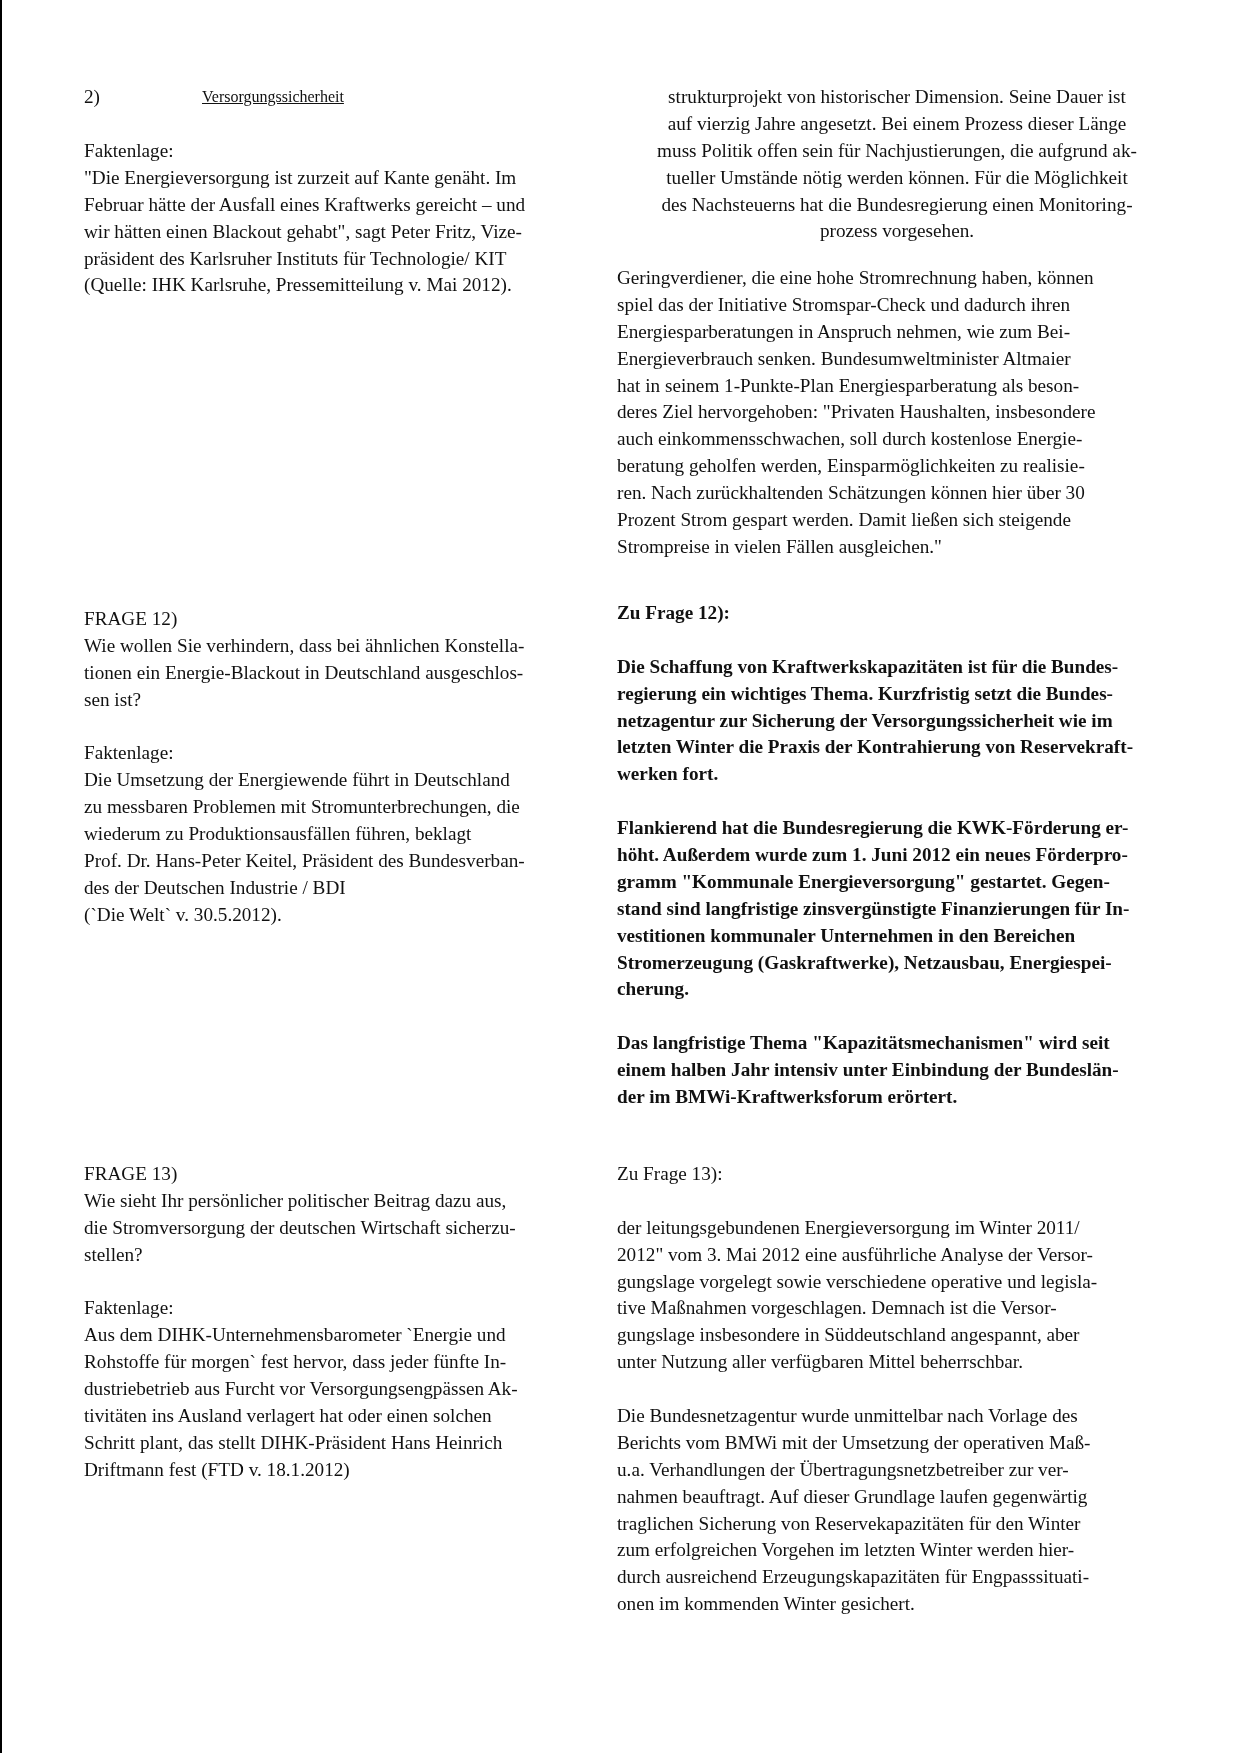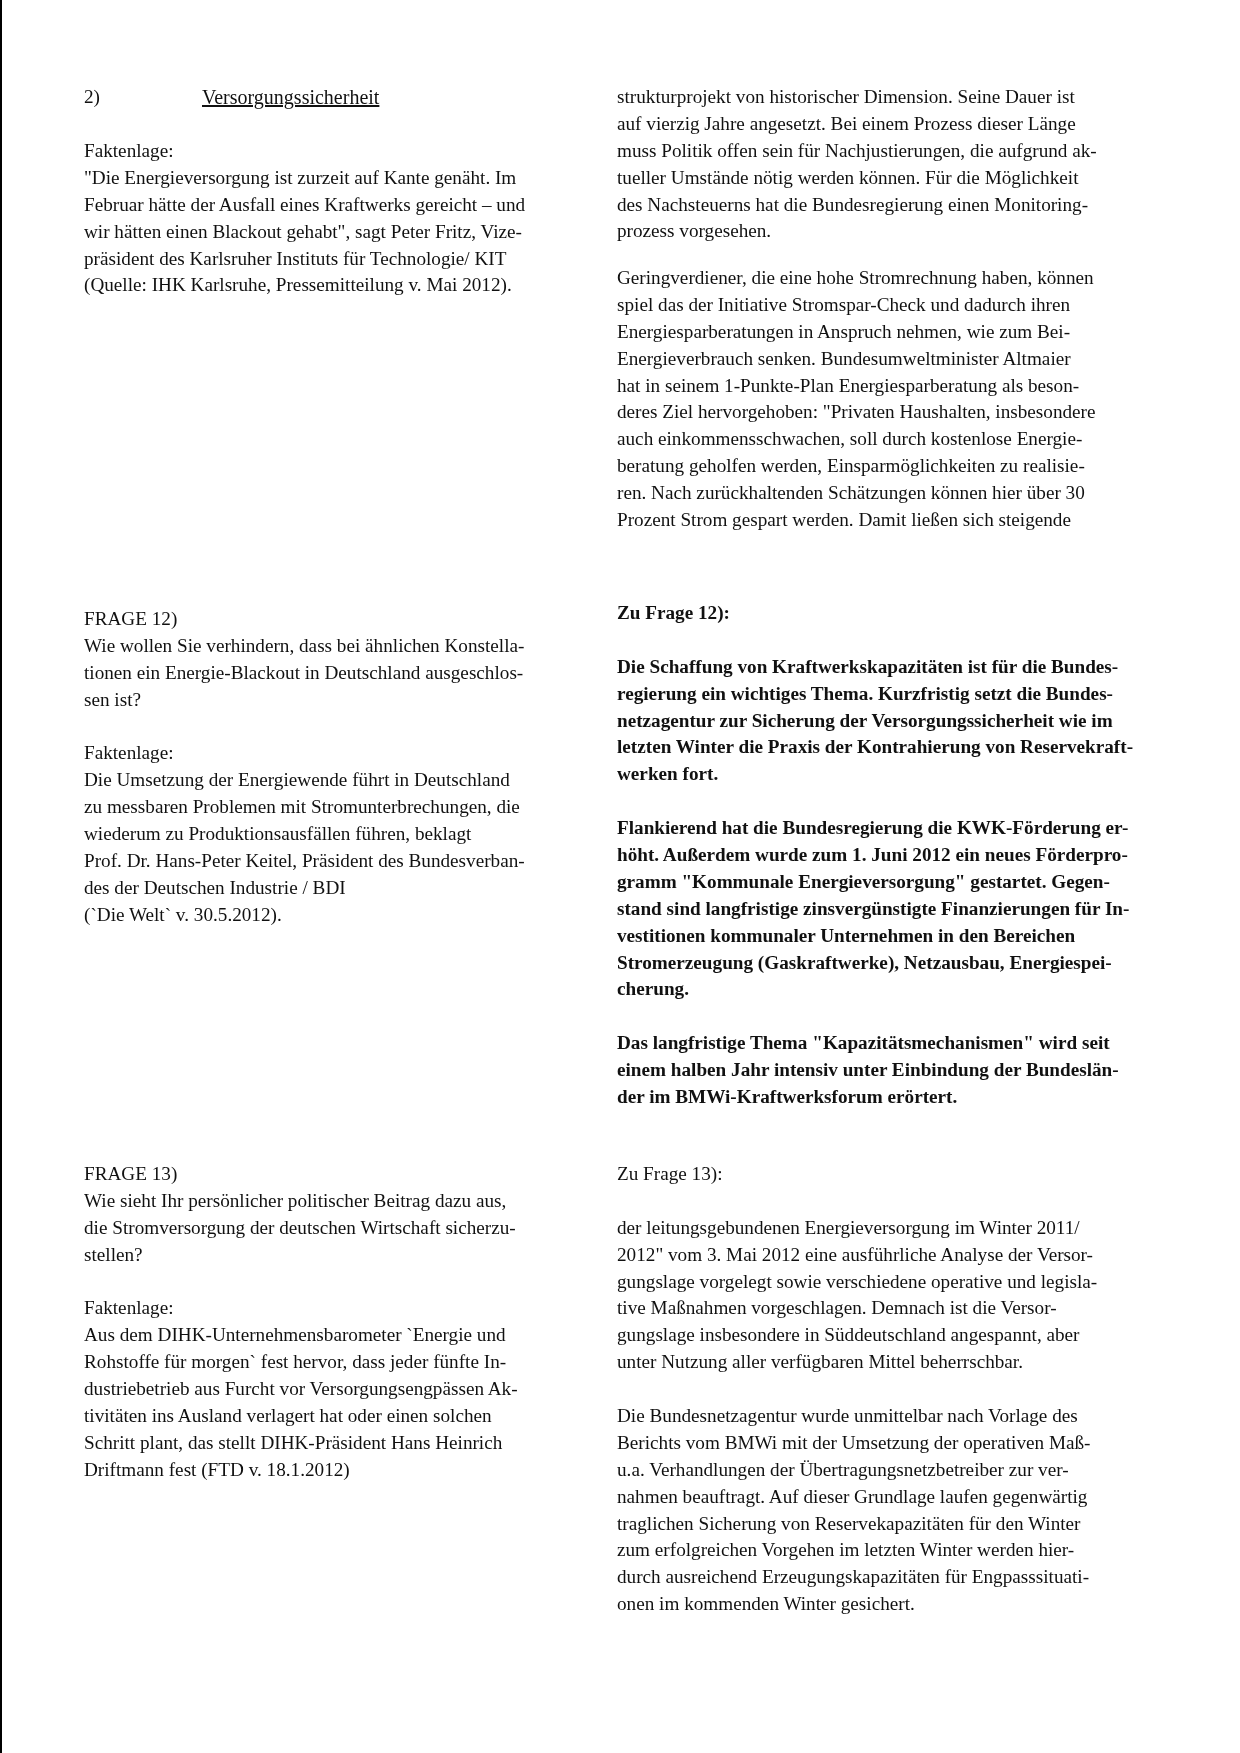--- a/index.html
+++ b/index.html
@@ -4,58 +4,59 @@
 <style>
   html, body { margin: 0; padding: 0; background: #ffffff; }
   body { width: 1240px; height: 1753px; position: relative; overflow: hidden;
          font-family: "Liberation Serif", "DejaVu Serif", serif; color: #111; }
   .left-rule { position: absolute; left: 0; top: 0; width: 2px; height: 1753px; background: #000; }
   .block { position: absolute; font-size: 19.2px; line-height: 26.9px; white-space: nowrap; }
   .block .ln { display: block; height: 26.9px; }
   .col-left { left: 84px; width: 520px; }
   .col-right { left: 617px; width: 560px; }
   .sec-num { position: absolute; left: 84px; top: 84px; font-size: 19.2px; line-height: 26.9px; }
-  .sec-title { position: absolute; left: 202px; top: 84px; font-size: 20px; line-height: 26.9px; text-decoration: underline; }
+  .sec-title { position: absolute; left: 202px; top: 84px; font-size: 16px; line-height: 26.9px; text-decoration: underline; }
 </style>
 </head>
 <body>
 
 <div class="left-rule"></div>
 
 <div class="sec-num">2)</div>
 <div class="sec-title">Versorgungssicherheit</div>
 
 <div class="block col-left" style="top:138px;">
   <span class="ln">Faktenlage:</span>
   <span class="ln">"Die Energieversorgung ist zurzeit auf Kante genäht. Im</span>
   <span class="ln">Februar hätte der Ausfall eines Kraftwerks gereicht – und</span>
   <span class="ln">wir hätten einen Blackout gehabt", sagt Peter Fritz, Vize-</span>
   <span class="ln">präsident des Karlsruher Instituts für Technologie/ KIT</span>
   <span class="ln">(Quelle: IHK Karlsruhe, Pressemitteilung v. Mai 2012).</span>
 </div>
 
-<div class="block col-right" style="top:84px;">
+<div class="block col-right" style="top:84px;text-align:center;">
   <span class="ln">strukturprojekt von historischer Dimension. Seine Dauer ist</span>
   <span class="ln">auf vierzig Jahre angesetzt. Bei einem Prozess dieser Länge</span>
   <span class="ln">muss Politik offen sein für Nachjustierungen, die aufgrund ak-</span>
   <span class="ln">tueller Umstände nötig werden können. Für die Möglichkeit</span>
   <span class="ln">des Nachsteuerns hat die Bundesregierung einen Monitoring-</span>
   <span class="ln">prozess vorgesehen.</span>
 </div>
 <div class="block col-right" style="top:265px;">
   <span class="ln">Geringverdiener, die eine hohe Stromrechnung haben, können</span>
   <span class="ln">spiel das der Initiative Stromspar-Check und dadurch ihren</span>
   <span class="ln">Energiesparberatungen in Anspruch nehmen, wie zum Bei-</span>
   <span class="ln">Energieverbrauch senken. Bundesumweltminister Altmaier</span>
   <span class="ln">hat in seinem 1-Punkte-Plan Energiesparberatung als beson-</span>
   <span class="ln">deres Ziel hervorgehoben: "Privaten Haushalten, insbesondere</span>
   <span class="ln">auch einkommensschwachen, soll durch kostenlose Energie-</span>
   <span class="ln">beratung geholfen werden, Einsparmöglichkeiten zu realisie-</span>
   <span class="ln">ren. Nach zurückhaltenden Schätzungen können hier über 30</span>
   <span class="ln">Prozent Strom gespart werden. Damit ließen sich steigende</span>
+  <span class="ln">Strompreise in vielen Fällen ausgleichen."</span>
 </div>
 
 <div class="block col-left" style="top:606px;">
   <span class="ln">FRAGE 12)</span>
   <span class="ln">Wie wollen Sie verhindern, dass bei ähnlichen Konstella-</span>
   <span class="ln">tionen ein Energie-Blackout in Deutschland ausgeschlos-</span>
   <span class="ln">sen ist?</span>
   <span class="ln"></span>
   <span class="ln">Faktenlage:</span>
   <span class="ln">Die Umsetzung der Energiewende führt in Deutschland</span>

